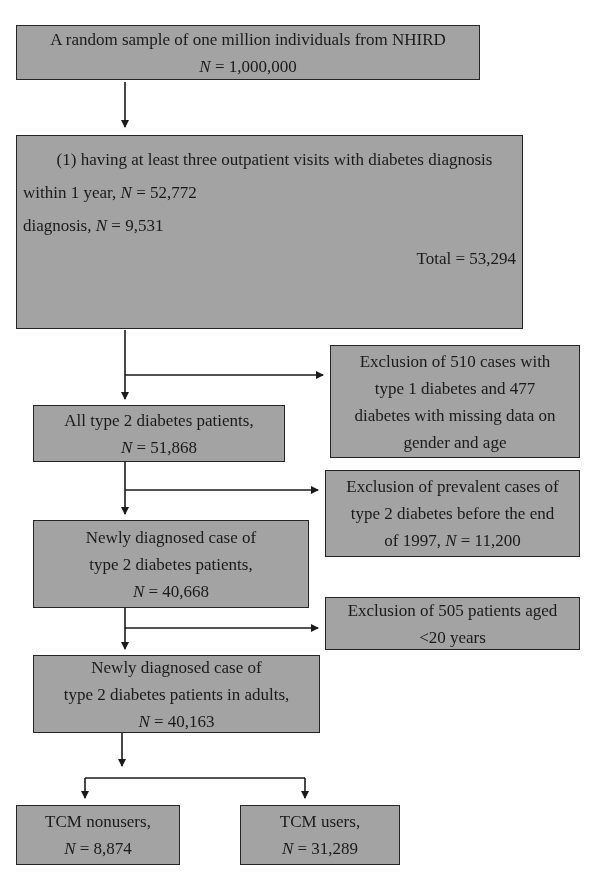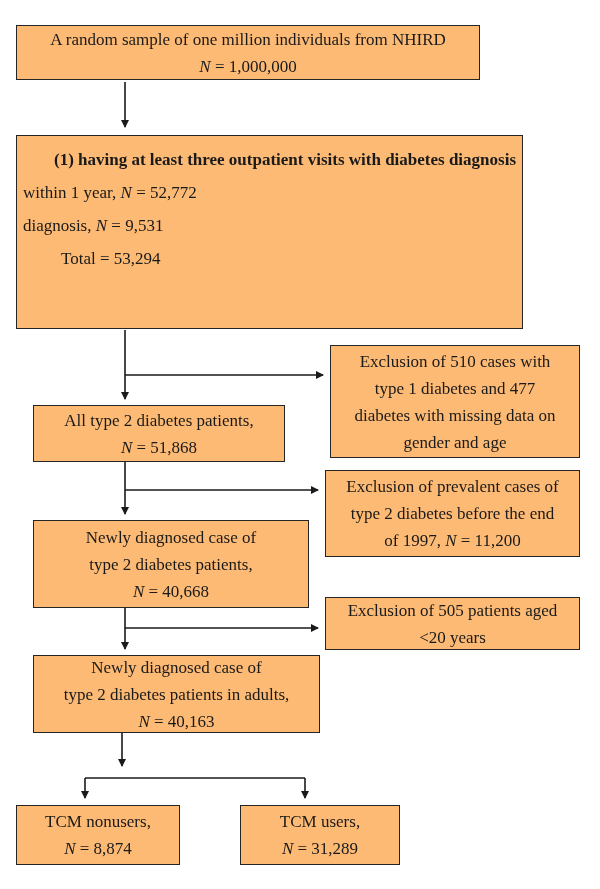--- a/index.html
+++ b/index.html
@@ -8,35 +8,35 @@
     width:600px;height:889px;
     background:#ffffff;
     font-family:"Liberation Serif", serif;
     font-size:17px;
     color:#1a1a1a;
     overflow:hidden;
   }
   .box{
     position:absolute;
     border:1.6px solid #252525;
-    background:#fdba74;
+    background:#a3a3a3;
     box-sizing:border-box;
   }
   .line{white-space:nowrap;}
   .n{font-style:italic;font-family:"Liberation Serif", serif;}
   .center{
     display:flex;flex-direction:column;justify-content:center;
     text-align:center;
   }
   .center .line{line-height:27px;}
   .crit{padding:7px 6px 0 6px;}
   .crit .line{line-height:33px;}
-  .crit .indent{text-align:right;padding-left:10px;font-weight:bold;}
+  .crit .indent{text-align:center;padding-left:10px;}
   .crit .mid{text-align:left;}
-  .crit .total{text-align:left;padding-left:2px;margin-left:36px;}
+  .crit .total{text-align:right;padding-left:2px;}
   #connectors{
     position:absolute;left:0;top:0;width:600px;height:889px;
     pointer-events:none;
   }
 </style>
 </head>
 <body>
 
 <div id="canvas">
 

